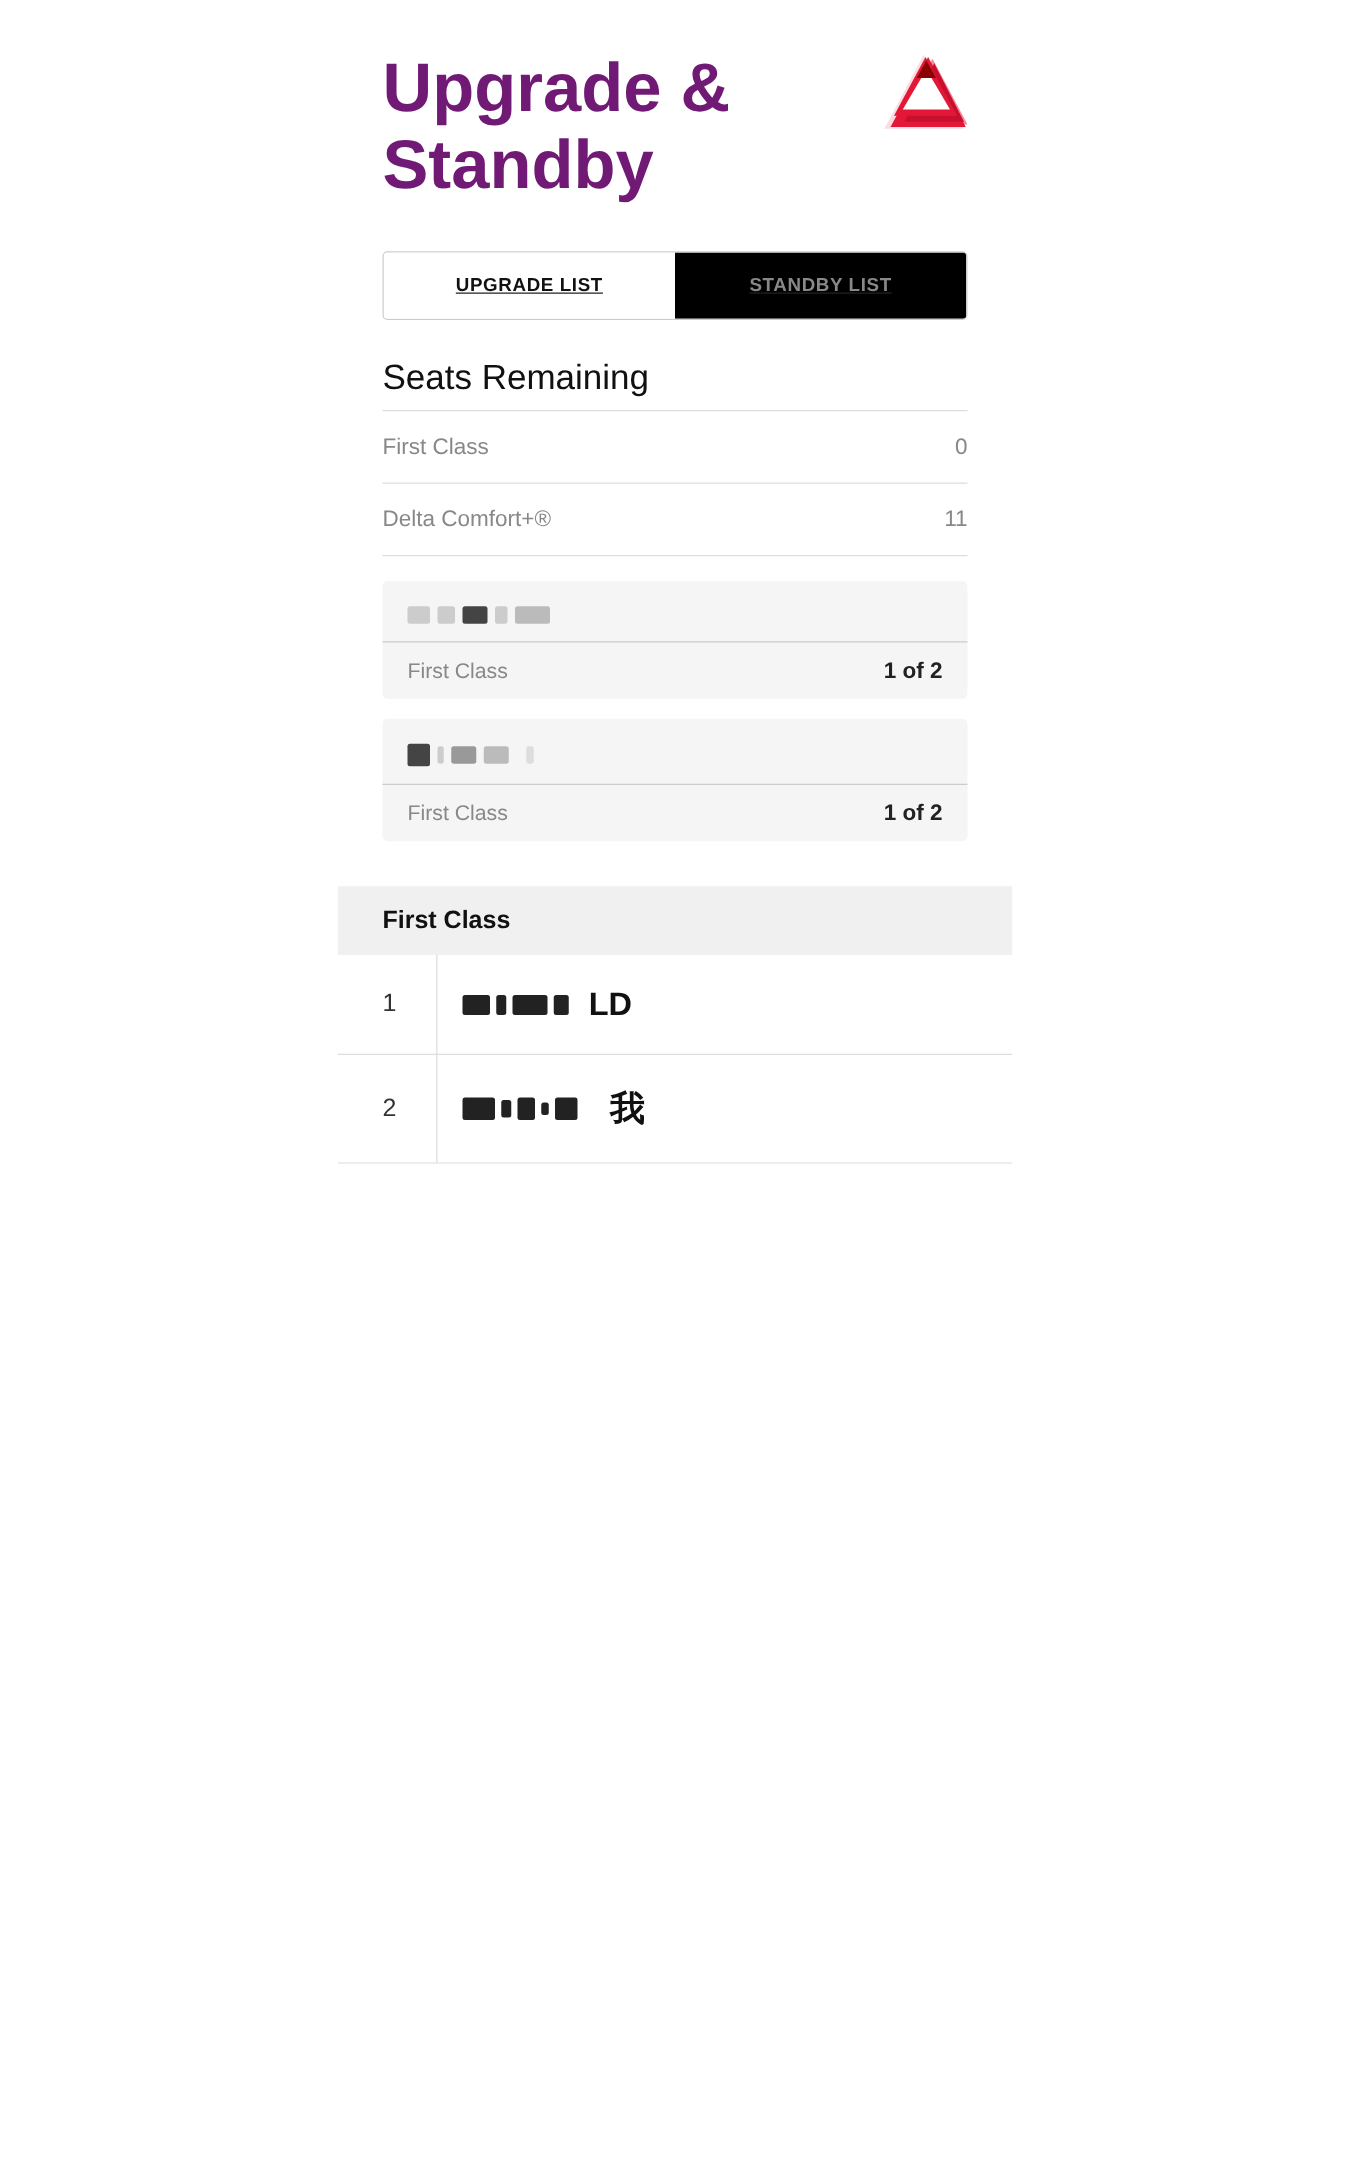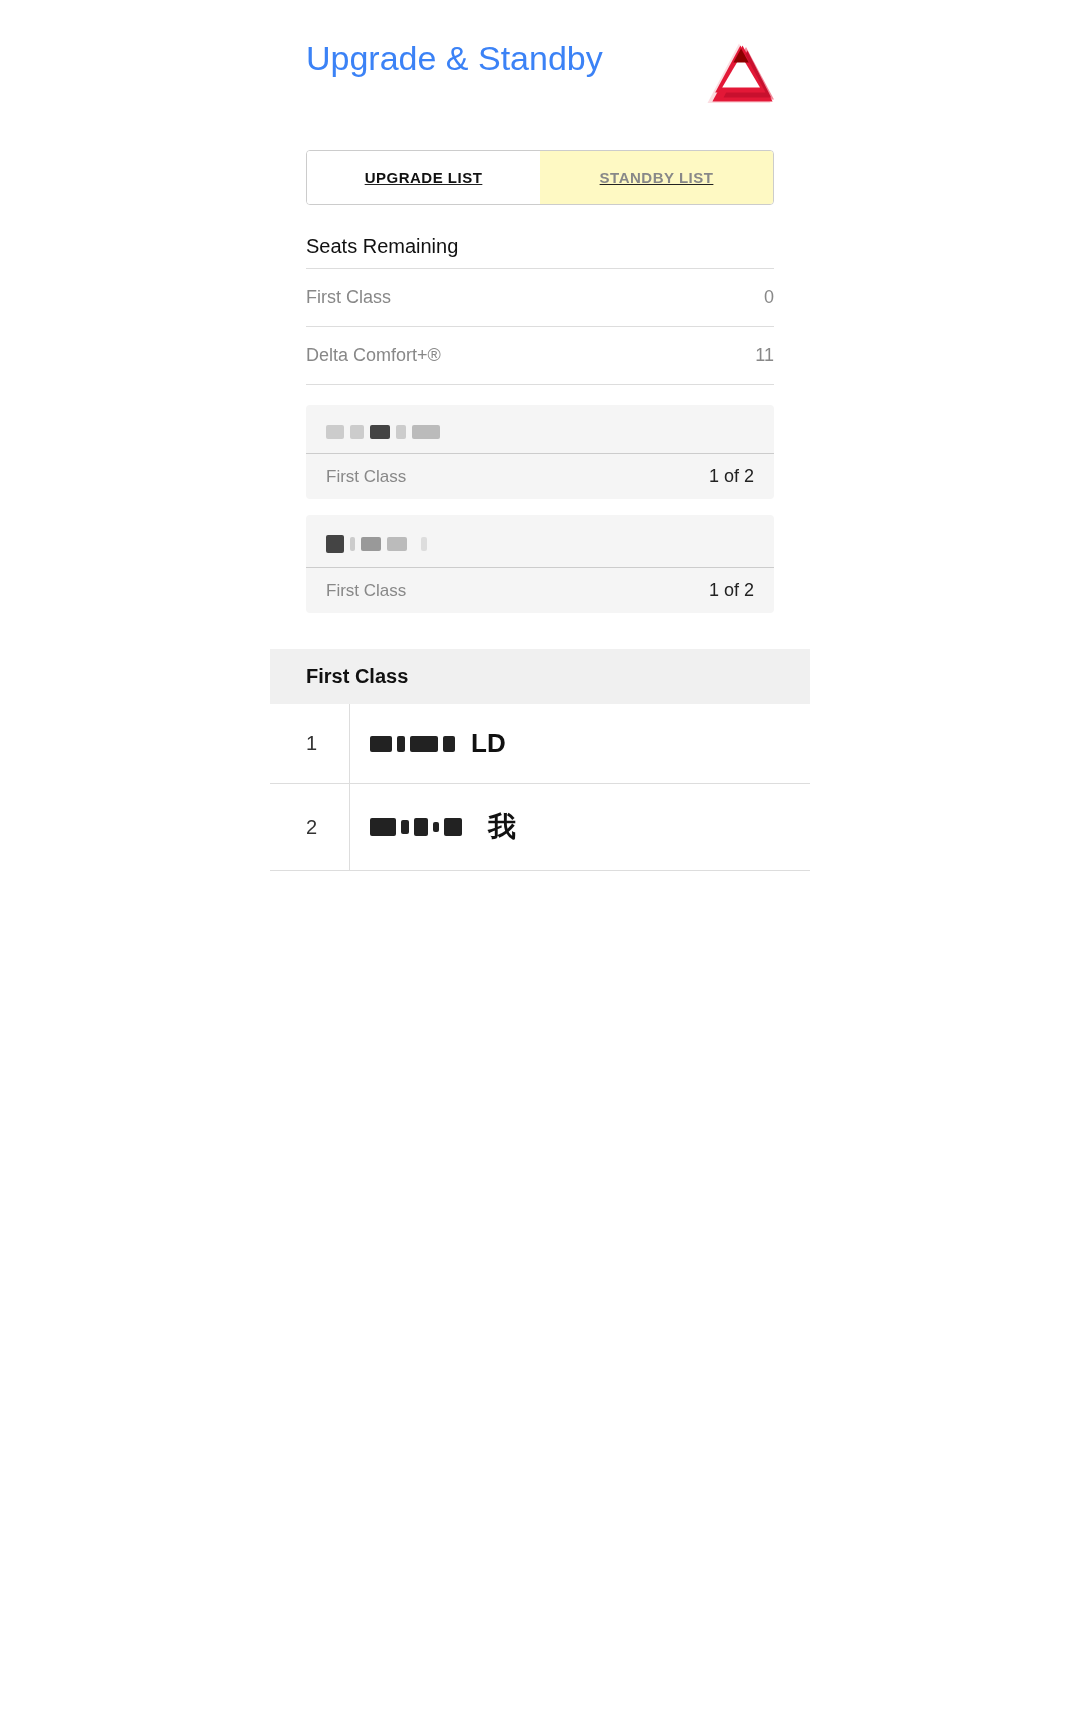--- a/index.html
+++ b/index.html
@@ -15,23 +15,23 @@
     }
 
     .header {
       display: flex;
       justify-content: space-between;
       align-items: flex-start;
       padding: 40px 36px 20px 36px;
     }
 
     .header-title {
-      font-size: 34px;
-      font-weight: 400;
-      color: #3b82f6;
+      font-size: 55px;
+      font-weight: 700;
+      color: #701a75;
       line-height: 1.1;
     }
 
     .delta-logo {
       width: 70px;
       height: 70px;
       flex-shrink: 0;
     }
 
     .tabs-container {
@@ -44,33 +44,33 @@
     }
 
     .tab {
       flex: 1;
       padding: 18px 10px;
       text-align: center;
       font-size: 15px;
       font-weight: 700;
       letter-spacing: 0.5px;
       cursor: pointer;
-      background: #fef9c3;
+      background: #000000;
       color: #888;
       border: none;
       outline: none;
     }
 
     .tab.active {
       background: #fff;
       color: #111;
     }
 
     .section-title {
-      font-size: 20px;
+      font-size: 28px;
       font-weight: 400;
       padding: 0 36px 10px 36px;
       color: #111;
     }
 
     .seats-remaining {
       margin: 0 36px 20px 36px;
     }
 
     .seats-divider {
@@ -144,21 +144,21 @@
       padding: 12px 0;
     }
 
     .card-class {
       font-size: 17px;
       color: #888;
     }
 
     .card-position {
       font-size: 18px;
-      font-weight: 400;
+      font-weight: 700;
       color: #222;
     }
 
     .upgrade-list-section {
       margin-top: 10px;
     }
 
     .list-section-header {
       background: #f0f0f0;
       padding: 16px 36px;

